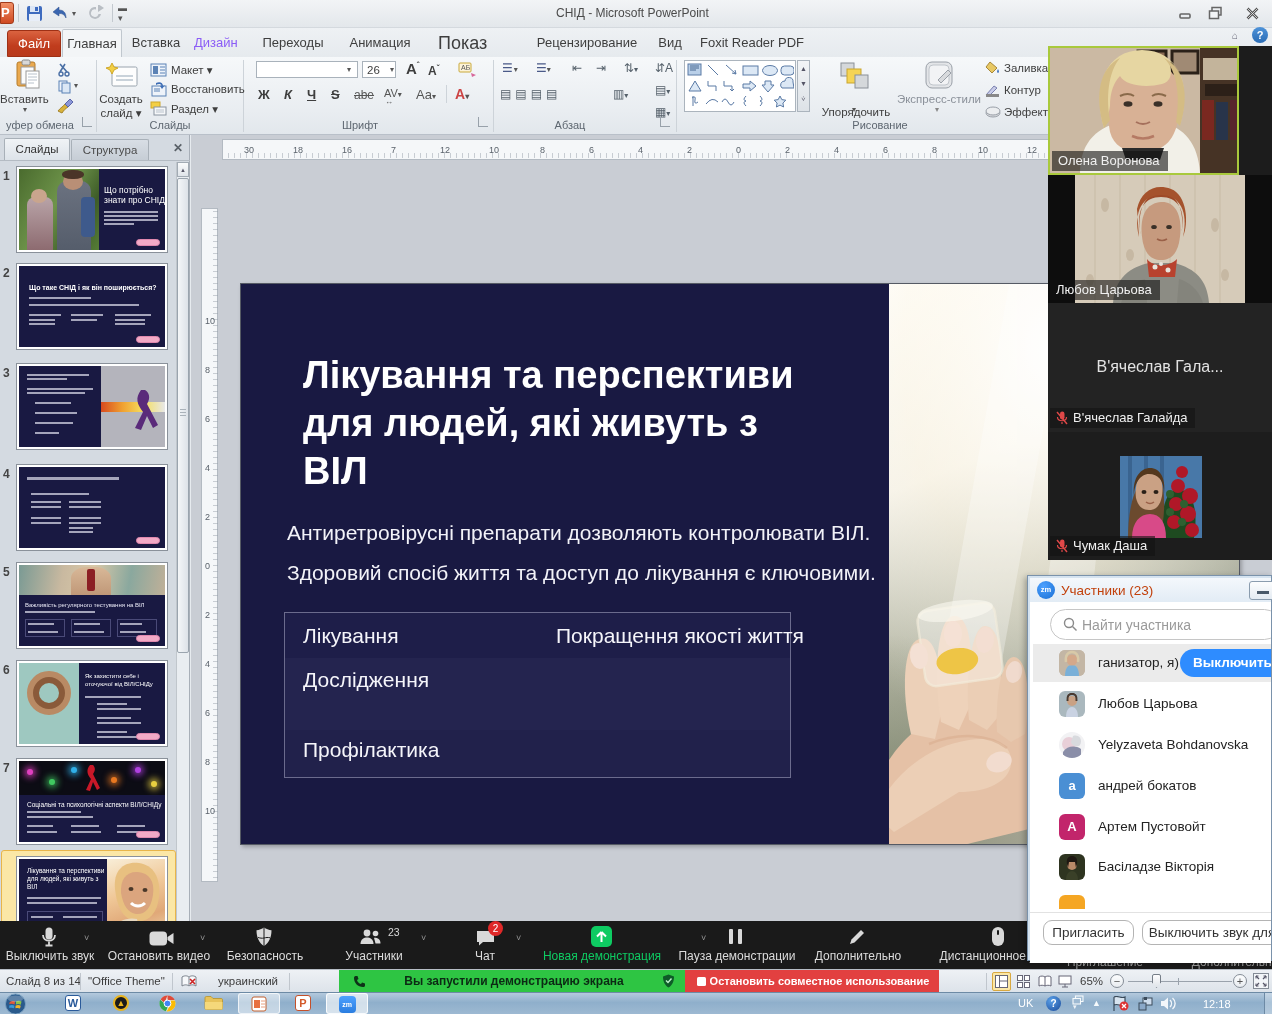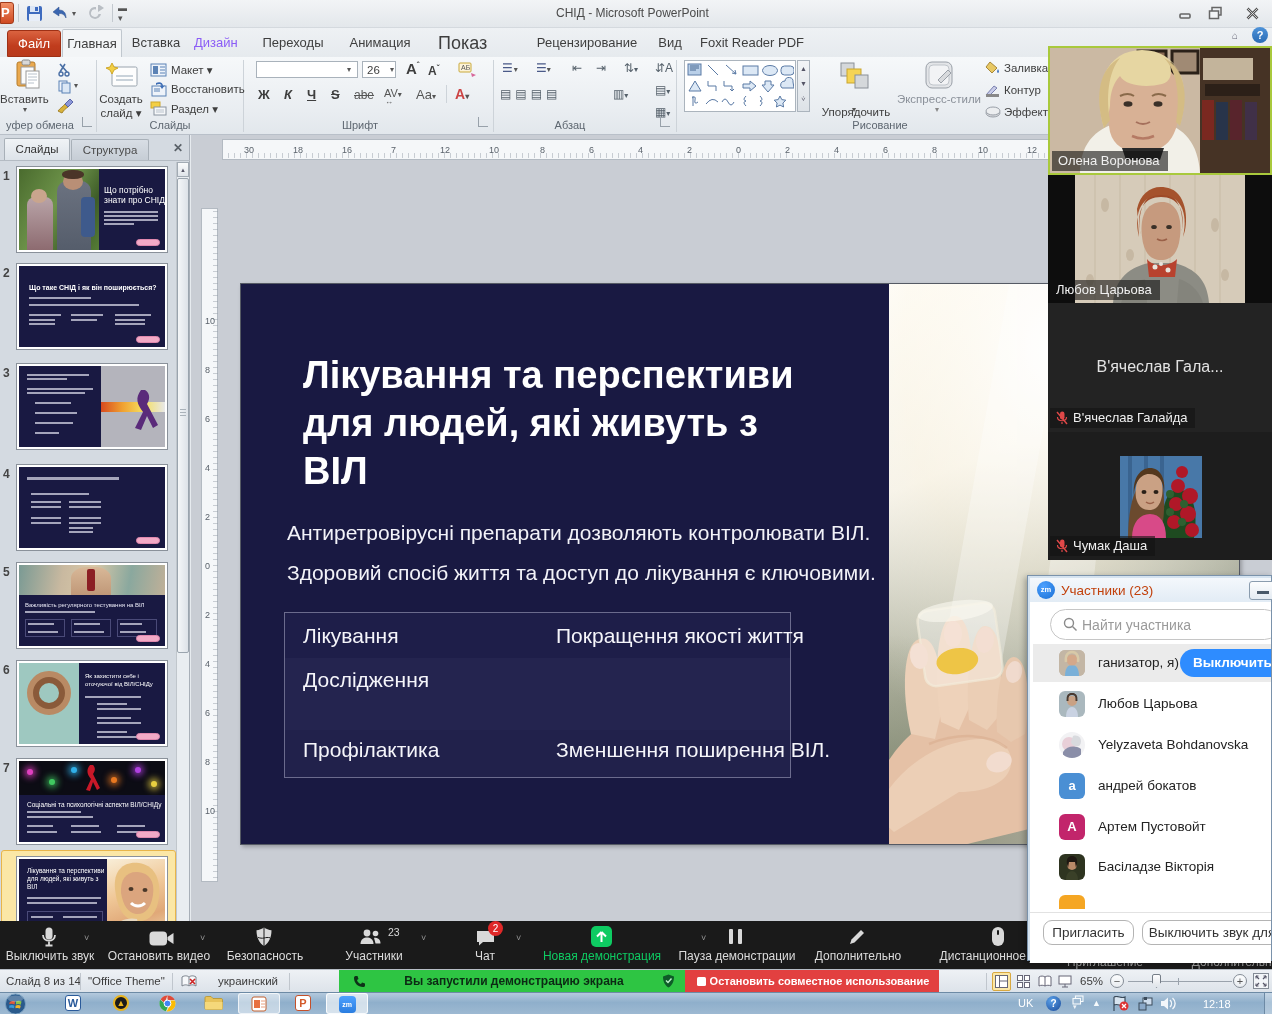--- a/index.html
+++ b/index.html
@@ -512,21 +512,20 @@
       <div class="abs" style="left:46px;top:277px;font-size:21px;color:#f2f2f8;white-space:nowrap;">Здоровий спосіб життя та доступ до лікування є ключовими.</div>
 
       <div class="abs" style="left:43px;top:328px;width:507px;height:166px;border:1px solid rgba(190,190,215,0.5);">
         <div class="abs" style="left:0;top:0;width:505px;height:45px;background:#1e1e49;"></div>
         <div class="abs" style="left:0;top:45px;width:505px;height:72px;background:#24244f;"></div>
         <div class="abs" style="left:0;top:117px;width:505px;height:47px;background:#21214b;"></div>
         <div class="abs" style="left:18px;top:11px;font-size:21px;color:#f5f5fa;white-space:nowrap;">Лікування</div>
         <div class="abs" style="left:271px;top:11px;font-size:21px;color:#f5f5fa;white-space:nowrap;">Покращення якості життя</div>
         <div class="abs" style="left:18px;top:55px;font-size:21px;color:#f5f5fa;white-space:nowrap;">Дослідження</div>
         <div class="abs" style="left:18px;top:125px;font-size:21px;color:#f5f5fa;white-space:nowrap;">Профілактика</div>
-        <div class="abs" style="left:271px;top:125px;font-size:21px;color:#f5f5fa;white-space:nowrap;">Зменшення поширення ВІЛ.</div>
       </div>
     </div>
   </div>
 
   <div class="abs" style="left:0;top:969px;width:1272px;height:23px;background:linear-gradient(#eef1f5,#dde3ea);border-top:1px solid #b6bdc6;font-size:11.5px;color:#3c3c3c;">
     <div class="abs" style="left:6px;top:5px;">Слайд 8 из 14</div>
     <div class="abs" style="left:80px;top:3px;width:1px;height:17px;background:#c0c6cd;"></div>
     <div class="abs" style="left:88px;top:5px;">"Office Theme"</div>
     <div class="abs" style="left:172px;top:3px;width:1px;height:17px;background:#c0c6cd;"></div>
     <svg class="abs" style="left:180px;top:4px;" width="18" height="15" viewBox="0 0 18 15">
@@ -651,21 +650,21 @@
       </svg>
   </div>
   <div class="abs" style="left:685px;top:970px;width:254px;height:22px;background:#e24040;display:flex;align-items:center;">
     <div style="margin-left:12px;width:9px;height:9px;background:#fff;border-radius:1.5px;flex-shrink:0;"></div>
     <div style="flex:1;text-align:center;font-size:11px;font-weight:bold;color:#fff;padding-right:6px;">Остановить совместное использование</div>
   </div>
 </div>
 
 <div class="abs" id="videos" style="left:1048px;top:46px;width:224px;height:514px;background:#1c1c1c;z-index:30;">
 
-  <div class="abs" style="left:0;top:0;width:224px;height:129px;border:2px solid #a9c93c;overflow:hidden;background:#737373;">
+  <div class="abs" style="left:0;top:0;width:191px;height:129px;border:2px solid #a9c93c;overflow:hidden;background:#737373;">
     <svg width="220" height="125" viewBox="0 0 220 125">
       <rect width="220" height="125" fill="#cbb9a3"></rect>
       <rect x="150" y="0" width="70" height="125" fill="#463325"></rect>
       <rect x="153" y="10" width="50" height="22" fill="#c3b49b"></rect>
       <rect x="155" y="36" width="55" height="12" fill="#2c2018"></rect>
       <rect x="152" y="52" width="12" height="40" fill="#7a2820"></rect>
       <rect x="166" y="54" width="12" height="38" fill="#28344a"></rect>
       <rect x="180" y="52" width="12" height="40" fill="#58242c"></rect>
       <rect x="195" y="54" width="12" height="38" fill="#403048"></rect>
       <rect x="88" y="3" width="28" height="24" fill="#8a6a54" stroke="#2a2018" stroke-width="3"></rect>

